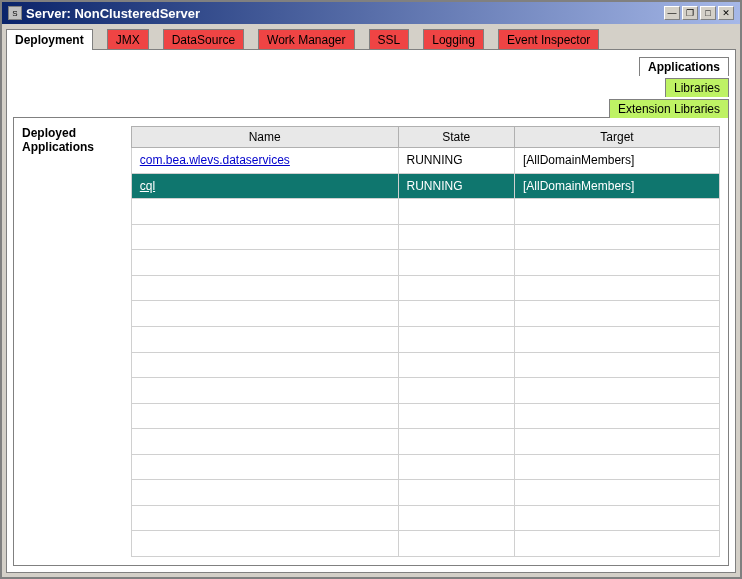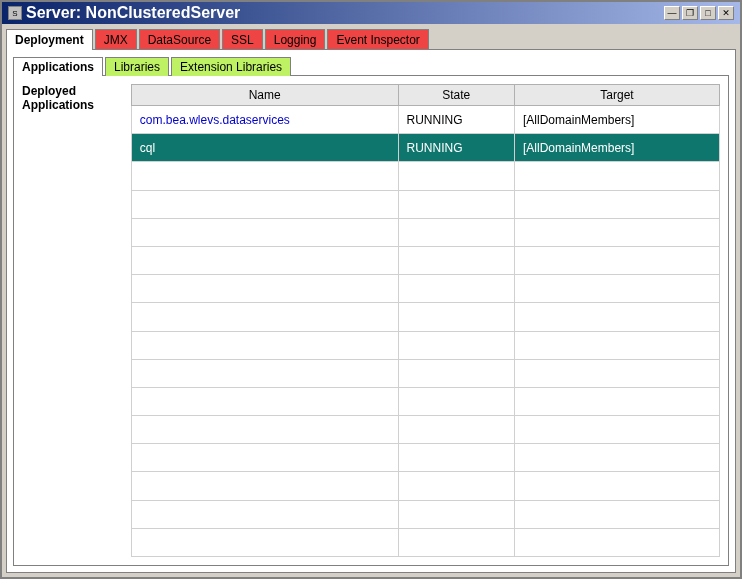--- a/index.html
+++ b/index.html
@@ -45,21 +45,21 @@
       background: #c0c0c0;
       border: 1px solid #808080;
       display: flex;
       align-items: center;
       justify-content: center;
       font-size: 8px;
       color: #000;
     }
 
     .title-bar-text {
-      font-size: 16px;
+      font-size: 13px;
       font-weight: bold;
       color: white;
     }
 
     .title-bar-buttons {
       display: flex;
       gap: 2px;
     }
 
     .title-btn {
@@ -84,21 +84,21 @@
       flex-direction: column;
       padding: 4px;
       background: #d4d0c8;
     }
 
     
     .tabs-outer {
       display: flex;
       flex-direction: row;
       align-items: flex-end;
-      gap: 2px;
+      gap: 14px;
       margin-bottom: 0;
     }
 
     .tab {
       padding: 3px 8px;
       border: 1px solid #808080;
       border-bottom: none;
       background: #ef4444;
       cursor: pointer;
       font-size: 12px;
@@ -121,21 +121,21 @@
       border: 1px solid #808080;
       display: flex;
       flex-direction: column;
       padding: 6px;
       position: relative;
     }
 
     
     .tabs-inner {
       display: flex;
-      flex-direction: row;
+      flex-direction: column;
       align-items: flex-end;
       gap: 2px;
       margin-bottom: 0;
     }
 
     .inner-tab {
       padding: 2px 8px;
       border: 1px solid #808080;
       border-bottom: none;
       background: #bef264;
@@ -200,20 +200,21 @@
       background: #ffffff;
     }
 
     .data-table tbody tr.row-empty td {
       background: #ffffff;
     }
 
     .cell-link {
       color: #0000cc;
       cursor: pointer;
+      text-decoration: underline;
     }
 
     .row-selected .cell-link {
       color: #ffffff;
     }
   </style>
 </head>
 <body>
 
 <div class="window">
@@ -232,20 +233,21 @@
       <div class="title-btn">✕</div>
     </div>
   </div>
 
   <div class="window-content">
 
     <div class="tabs-outer">
       <div class="tab active">Deployment</div>
       <div class="tab">JMX</div>
       <div class="tab">DataSource</div>
+      <div class="tab">Work Manager</div>
       <div class="tab">SSL</div>
       <div class="tab">Logging</div>
       <div class="tab">Event Inspector</div>
     </div>
 
     <div class="tab-panel">
 
       <div class="tabs-inner">
         <div class="inner-tab active">Applications</div>
         <div class="inner-tab">Libraries</div>

